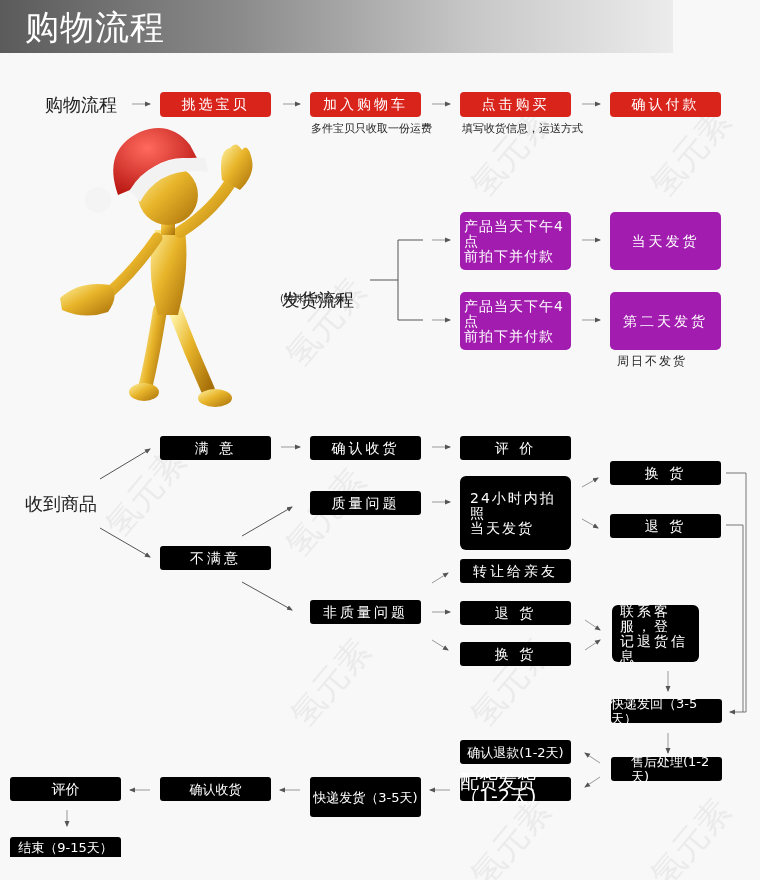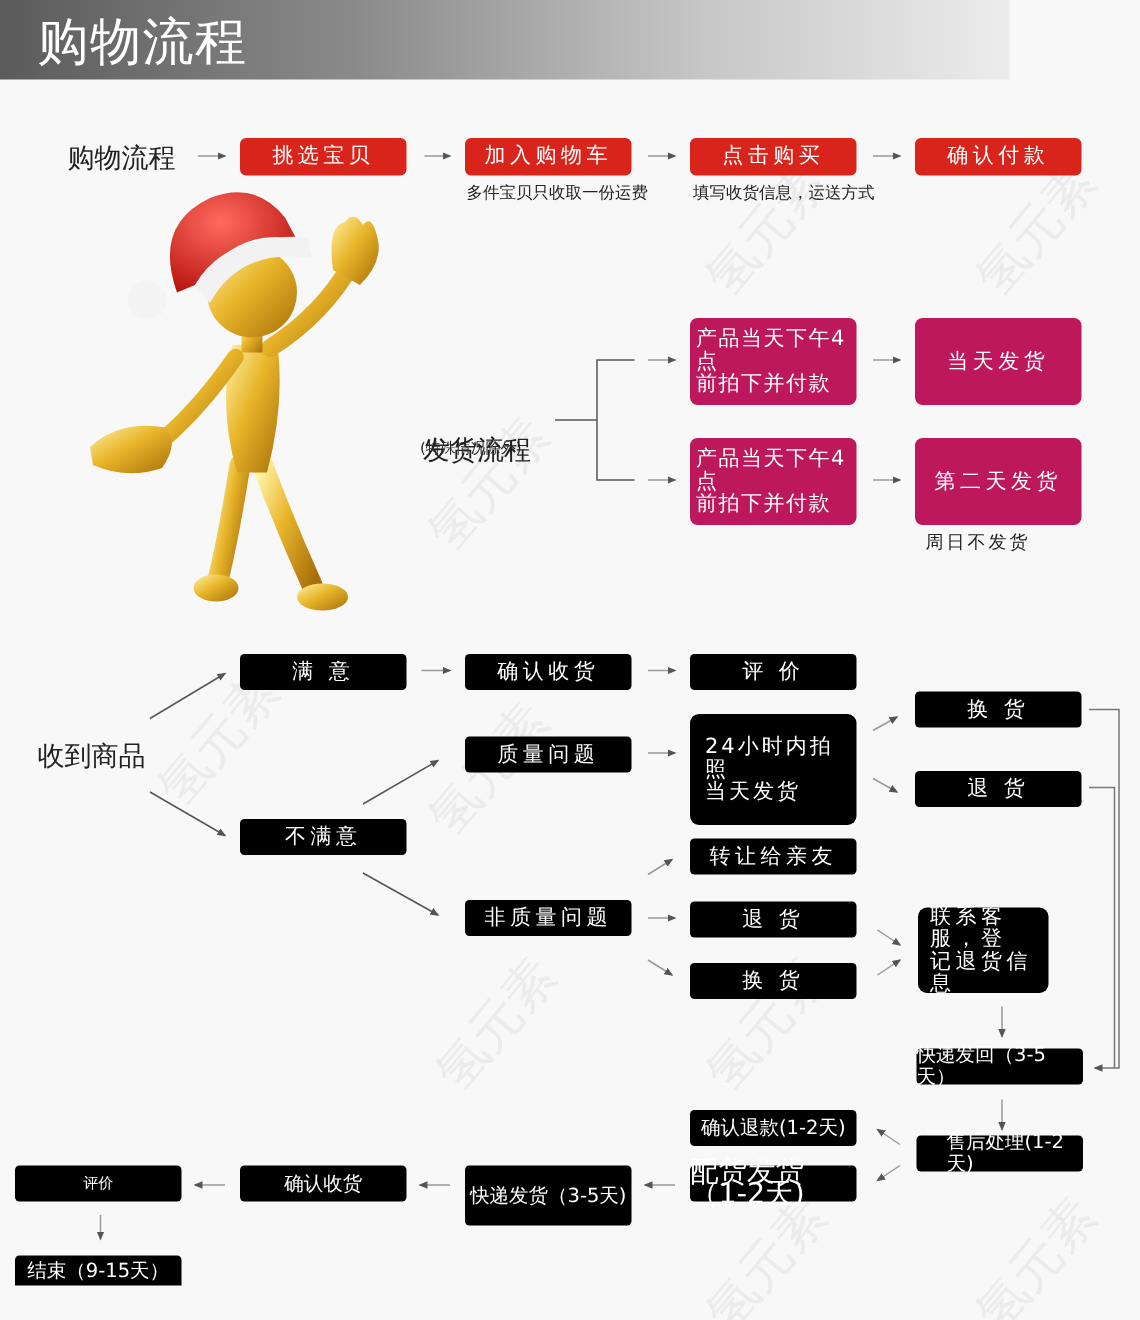--- a/index.html
+++ b/index.html
@@ -14,21 +14,21 @@
   }
   .banner-title {
     position:absolute; left:25px; top:5px; color:#fff; font-size:34px; letter-spacing:1px;
   }
   .box {
     position:absolute; display:flex; align-items:center; justify-content:center;
     color:#fff; font-size:14px; letter-spacing:3px; border-radius:3px; box-sizing:border-box;
     text-align:left; line-height:15px;
   }
   .red { background:#d9241c; border-radius:4px; }
-  .yellow { background:#be185d; border-radius:5px; letter-spacing:1px; font-size:14px; }
+  .yellow { background:#a21caf; border-radius:5px; letter-spacing:1px; font-size:14px; }
   .green { background:#000000; }
   .big { border-radius:6px; }
   .label { position:absolute; color:#222; }
   .note { position:absolute; font-size:11px; color:#222; }
   .tight { letter-spacing:0; }
   .wm { position:absolute; color:rgba(180,180,180,0.18); font-size:34px; transform:rotate(-50deg); pointer-events:none; }
 </style>
 </head>
 <body>
 
@@ -189,14 +189,14 @@
       <div>记退货信息</div>
     </div>
 </div>
 
 <div class="box green tight" style="left:611px;top:699px;width:111px;height:24px;font-size:13px;">快递发回（3-5天）</div>
 <div class="box green tight" style="left:611px;top:757px;width:111px;height:24px;font-size:13px;padding-left:20px;">售后处理(1-2天)</div>
 <div class="box green tight" style="left:460px;top:740px;width:111px;height:24px;font-size:13px;">确认退款(1-2天)</div>
 <div class="box green tight" style="left:460px;top:777px;width:111px;height:24px;font-size:19px;">配货发货（1-2天)</div>
 <div class="box green tight" style="left:310px;top:777px;width:111px;height:40px;font-size:13px;">快递发货（3-5天)</div>
 <div class="box green tight" style="left:160px;top:777px;width:111px;height:24px;font-size:13px;">确认收货</div>
-<div class="box green tight" style="left:10px;top:777px;width:111px;height:24px;font-size:10px;">评价</div>
+<div class="box green tight" style="left:10px;top:777px;width:111px;height:24px;font-size:14px;">评价</div>
 <div class="box green tight" style="left:10px;top:837px;width:111px;height:20px;font-size:13px;border-radius:3px 3px 0 0;">结束（9-15天）</div>
 
 </body></html>

